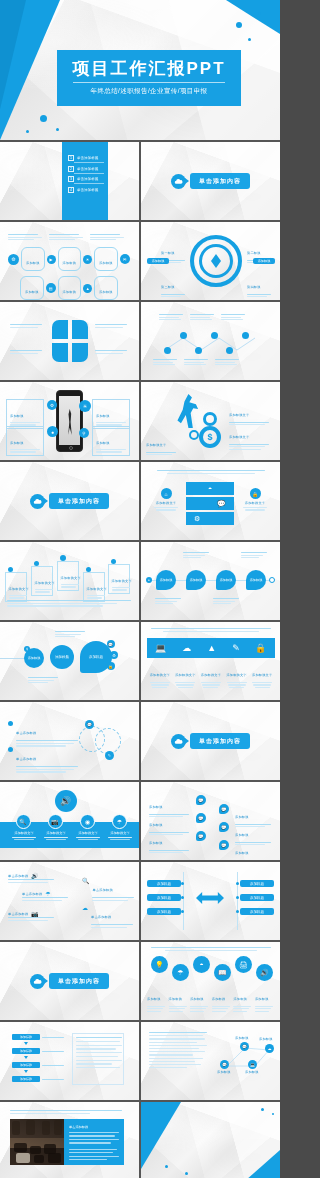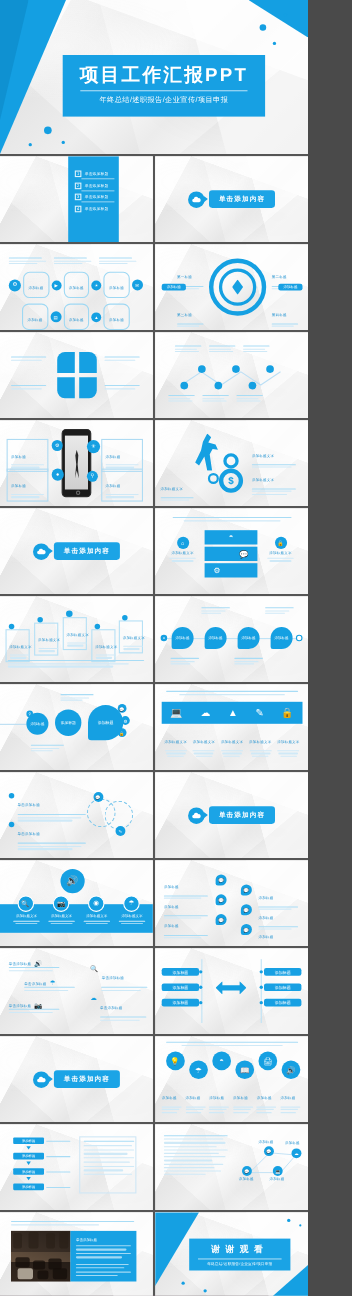--- a/index.html
+++ b/index.html
@@ -694,21 +694,16 @@
       </div>
     </div>
 
     <div class="slide thumb">
       <div class="ty-corner"></div>
       <div class="ty-corner2"></div>
       <div class="dot" style="left:120px;top:6px;width:3px;height:3px;z-index:4;"></div>
       <div class="dot" style="left:131px;top:11px;width:2px;height:2px;z-index:4;"></div>
       <div class="dot" style="left:24px;top:63px;width:3px;height:3px;z-index:4;"></div>
       <div class="dot" style="left:44px;top:70px;width:3px;height:3px;z-index:4;"></div>
-      <div class="ty-band">
-        <div class="ty-t">谢谢观看</div>
-        <div class="ty-r"></div>
-        <div class="ty-s">年终总结/述职报告/企业宣传/项目申报</div>
-      </div>
     </div>
 
   </div>
 </div>
 
 </body></html>

